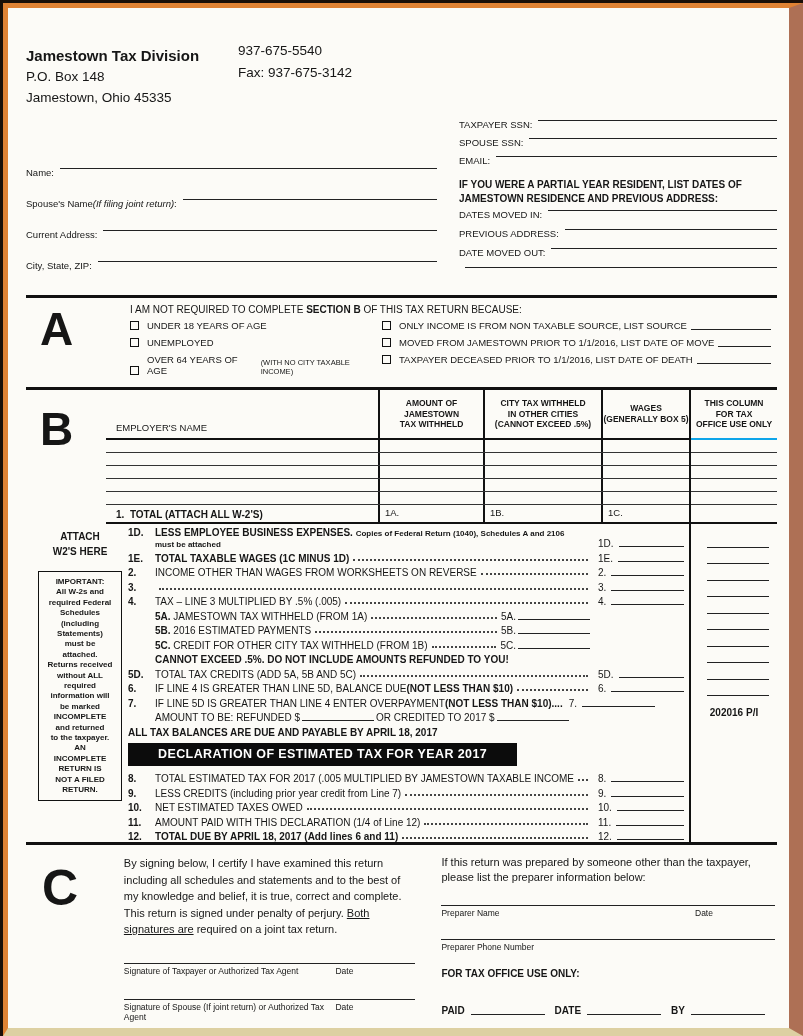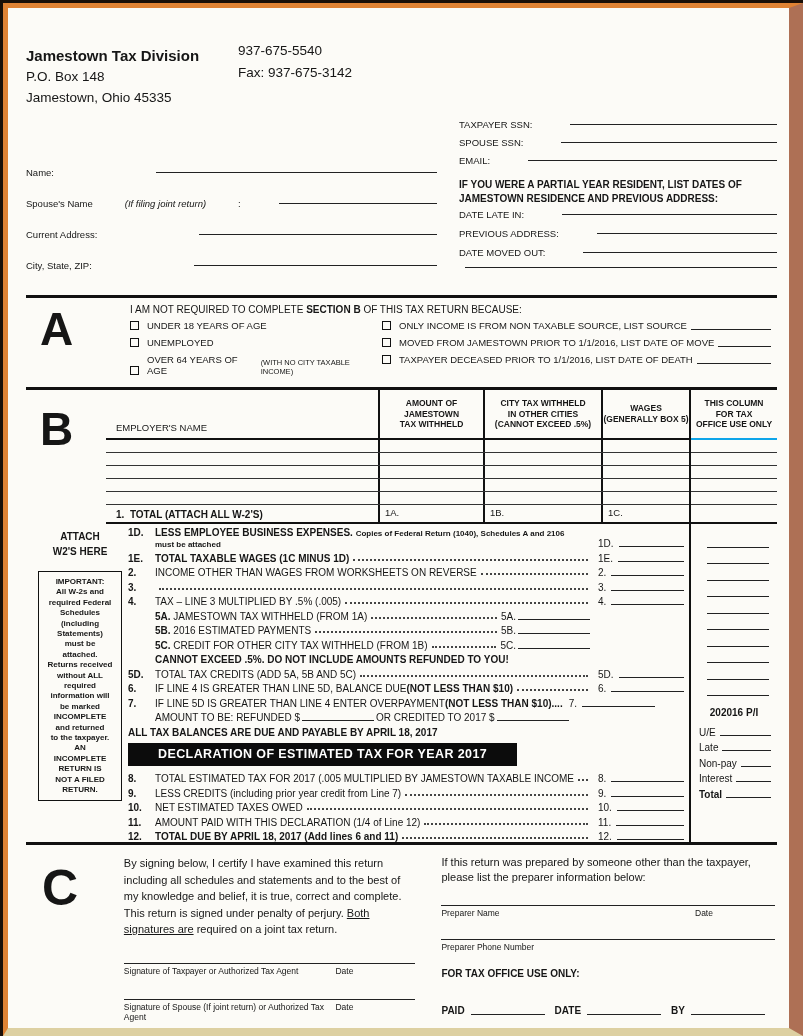--- a/index.html
+++ b/index.html
@@ -20,21 +20,21 @@
   .agency { width: 212px; padding-top: 24px; font-size: 13.5px; line-height: 1.55; }
   .agency .name { font-weight: bold; font-size: 15px; }
   .title-block { flex: 1; text-align: center; }
   .form-title { font-size: 19px; font-weight: bold; letter-spacing: .2px; }
   .subline { font-size: 10px; font-weight: bold; margin-top: 2px; line-height: 1.35; }
   .phone-block { width: 158px; padding-top: 20px; font-size: 13.5px; line-height: 1.6; }
 
   
   .top-fields { display: flex; margin-top: 2px; }
   .left-ids { flex: 1; padding-top: 56px; padding-right: 22px; }
-  .fid { display: flex; align-items: center; font-size: 9.5px; gap: 32px; }
+  .fid { display: flex; align-items: flex-start; font-size: 9.5px; }
   .fid .wline { flex: 1; margin-left: 6px; margin-bottom: 1px; }
   .left-ids .fid { margin-bottom: 20px; }
   .right-ids { width: 318px; padding-top: 8px; }
   .right-ids .fid { margin-bottom: 7px; }
   .py-head { font-size: 10px; font-weight: bold; margin: 12px 0 4px; line-height: 1.35; }
   .py .fid { margin-bottom: 8px; }
 
   
   .section { border-top: 3px solid #111; }
   .section-a { display: flex; padding: 4px 0 5px; margin-top: 4px; }
@@ -172,21 +172,21 @@
         <span class="wline"></span>
       </div>
       <div class="fid">
         <span>EMAIL:</span>
         <span class="wline"></span>
       </div>
       <div class="py">
         <div class="py-head pre">IF YOU WERE A PARTIAL YEAR RESIDENT, LIST DATES OF
 JAMESTOWN RESIDENCE AND PREVIOUS ADDRESS:</div>
         <div class="fid">
-          <span>DATE LATE IN:</span>
+          <span>DATES MOVED IN:</span>
           <span class="wline"></span>
         </div>
         <div class="fid">
           <span>PREVIOUS ADDRESS:</span>
           <span class="wline"></span>
         </div>
         <div class="fid">
           <span>DATE MOVED OUT:</span>
           <span class="wline"></span>
         </div>
@@ -510,42 +510,20 @@
                 <span class="wline"></span>
               </div>
         <div class="o-line">
                 <span class="wline"></span>
               </div>
         <div class="o-line">
                 <span class="wline"></span>
               </div>
       </div>
       <div class="o-code">202016 P/I</div>
-      <div class="o-items">
-        <div class="o-item">
-                <span>U/E</span>
-                <span class="wline"></span>
-              </div>
-        <div class="o-item">
-                <span>Late</span>
-                <span class="wline"></span>
-              </div>
-        <div class="o-item">
-                <span>Non-pay</span>
-                <span class="wline"></span>
-              </div>
-        <div class="o-item">
-                <span>Interest</span>
-                <span class="wline"></span>
-              </div>
-        <div class="o-item">
-                <span>Total</span>
-                <span class="wline"></span>
-              </div>
-      </div>
     </div>
   </div>
 
   <div class="section-c">
     <div class="c-letter">C</div>
     <div class="c-main">
       <div class="cert"><span>By signing below, I certify I have examined this return including all schedules and statements and to the best of my knowledge and belief, it is true, correct and complete. This return is signed under penalty of perjury. </span><u>Both signatures are</u><span> required on a joint tax return.</span></div>
       <div class="sigline"></div>
       <div class="sig-labels">
         <span class="lab">Signature of Taxpayer or Authorized Tax Agent</span>

